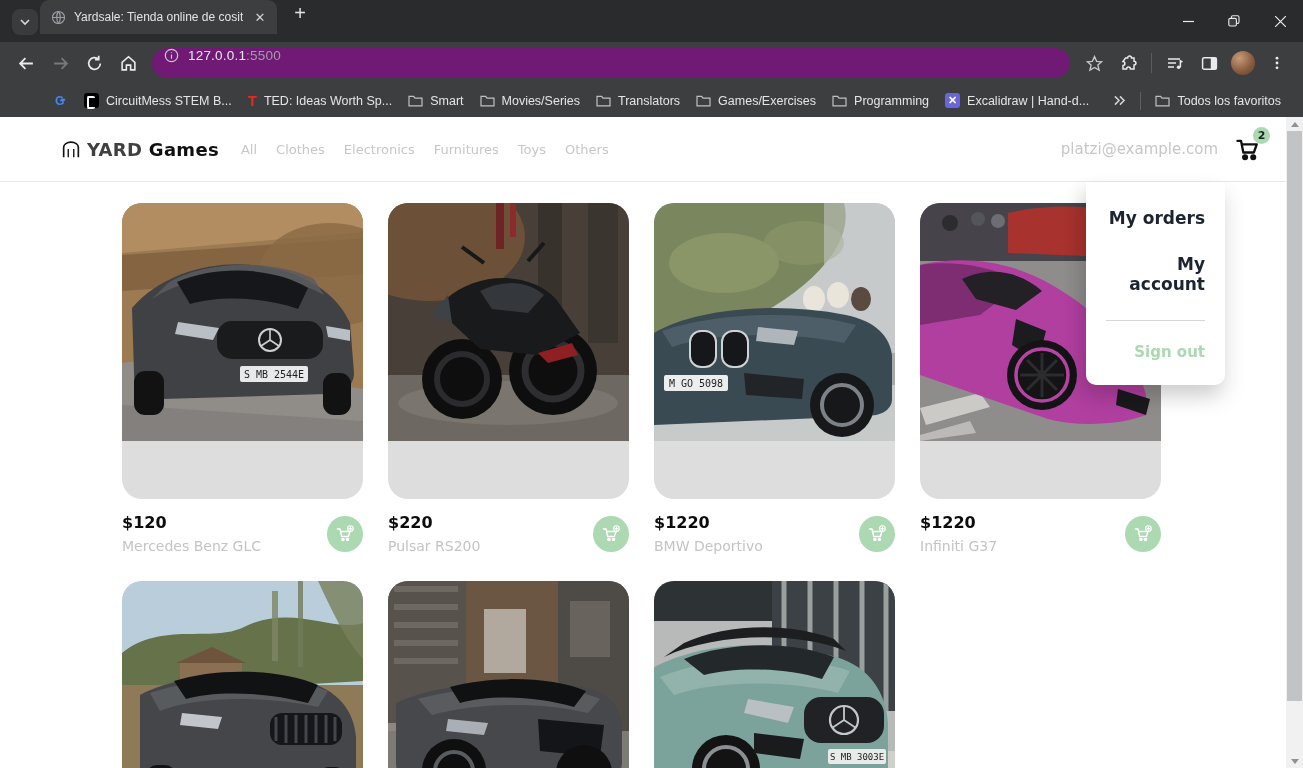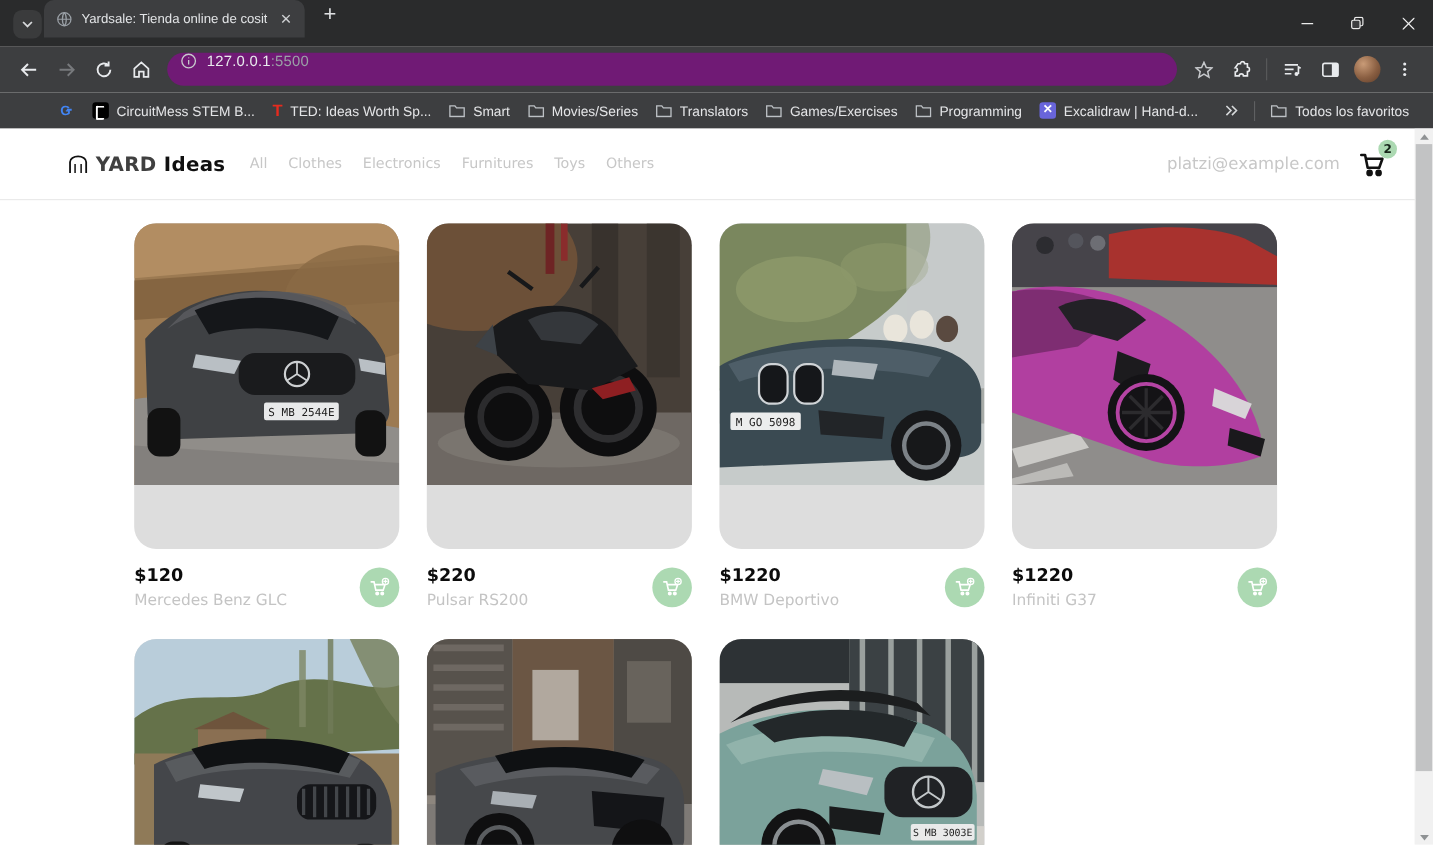--- a/index.html
+++ b/index.html
@@ -237,21 +237,21 @@
 </div>
 
 <div class="page">
 
   <nav class="site-nav">
     <div class="logo">
       <svg width="22" height="22" viewBox="0 0 24 24" fill="none" stroke="#111" stroke-width="1.8">
         <path d="M4 21 V10 M20 21 V10 M4 10 a8 5.5 0 0 1 16 0"></path>
           <path d="M9 21 V12 M15 21 V12" stroke-width="1.5"></path>
       </svg>
-      <span><span class="logo-yard">YARD</span> <span class="logo-sale">Ideas</span></span>
+      <span><span class="logo-yard">YARD</span> <span class="logo-sale">Games</span></span>
     </div>
     <ul class="menu">
       <li>All</li>
       <li>Clothes</li>
       <li>Electronics</li>
       <li>Furnitures</li>
       <li>Toys</li>
       <li>Others</li>
     </ul>
     <div class="nav-right">
@@ -260,20 +260,26 @@
         <svg width="28" height="28" viewBox="0 0 24 24" fill="none" stroke="#111" stroke-width="2" stroke-linecap="round" stroke-linejoin="round">
           <path d="M3 5 H6 L8 15 H17 L19.5 8 H7.5"></path>
             <circle cx="9.5" cy="19" r="1.6" fill="#111"></circle>
             <circle cx="16.5" cy="19" r="1.6" fill="#111"></circle>
         </svg>
         <span class="cart-badge">2</span>
       </div>
     </div>
   </nav>
 
+  <div class="dropdown">
+    <div class="dd-item">My orders</div>
+    <div class="dd-item">My account</div>
+    <hr class="dd-divider">
+    <div class="dd-signout">Sign out</div>
+  </div>
 
   <div class="grid">
 
     <div class="card">
       <div class="pimg">
         <svg width="241" height="238" viewBox="0 0 241 238">
           <rect width="241" height="238" fill="#9c7a52"></rect>
           <rect x="-20" y="-8" width="300" height="58" fill="#b99468" opacity=".75" transform="skewY(-5)"></rect>
           <rect x="-20" y="52" width="300" height="36" fill="#7c5c3a" opacity=".7" transform="skewY(-4)"></rect>
           <ellipse cx="208" cy="72" rx="72" ry="52" fill="#8a6a45" opacity=".8"></ellipse>

